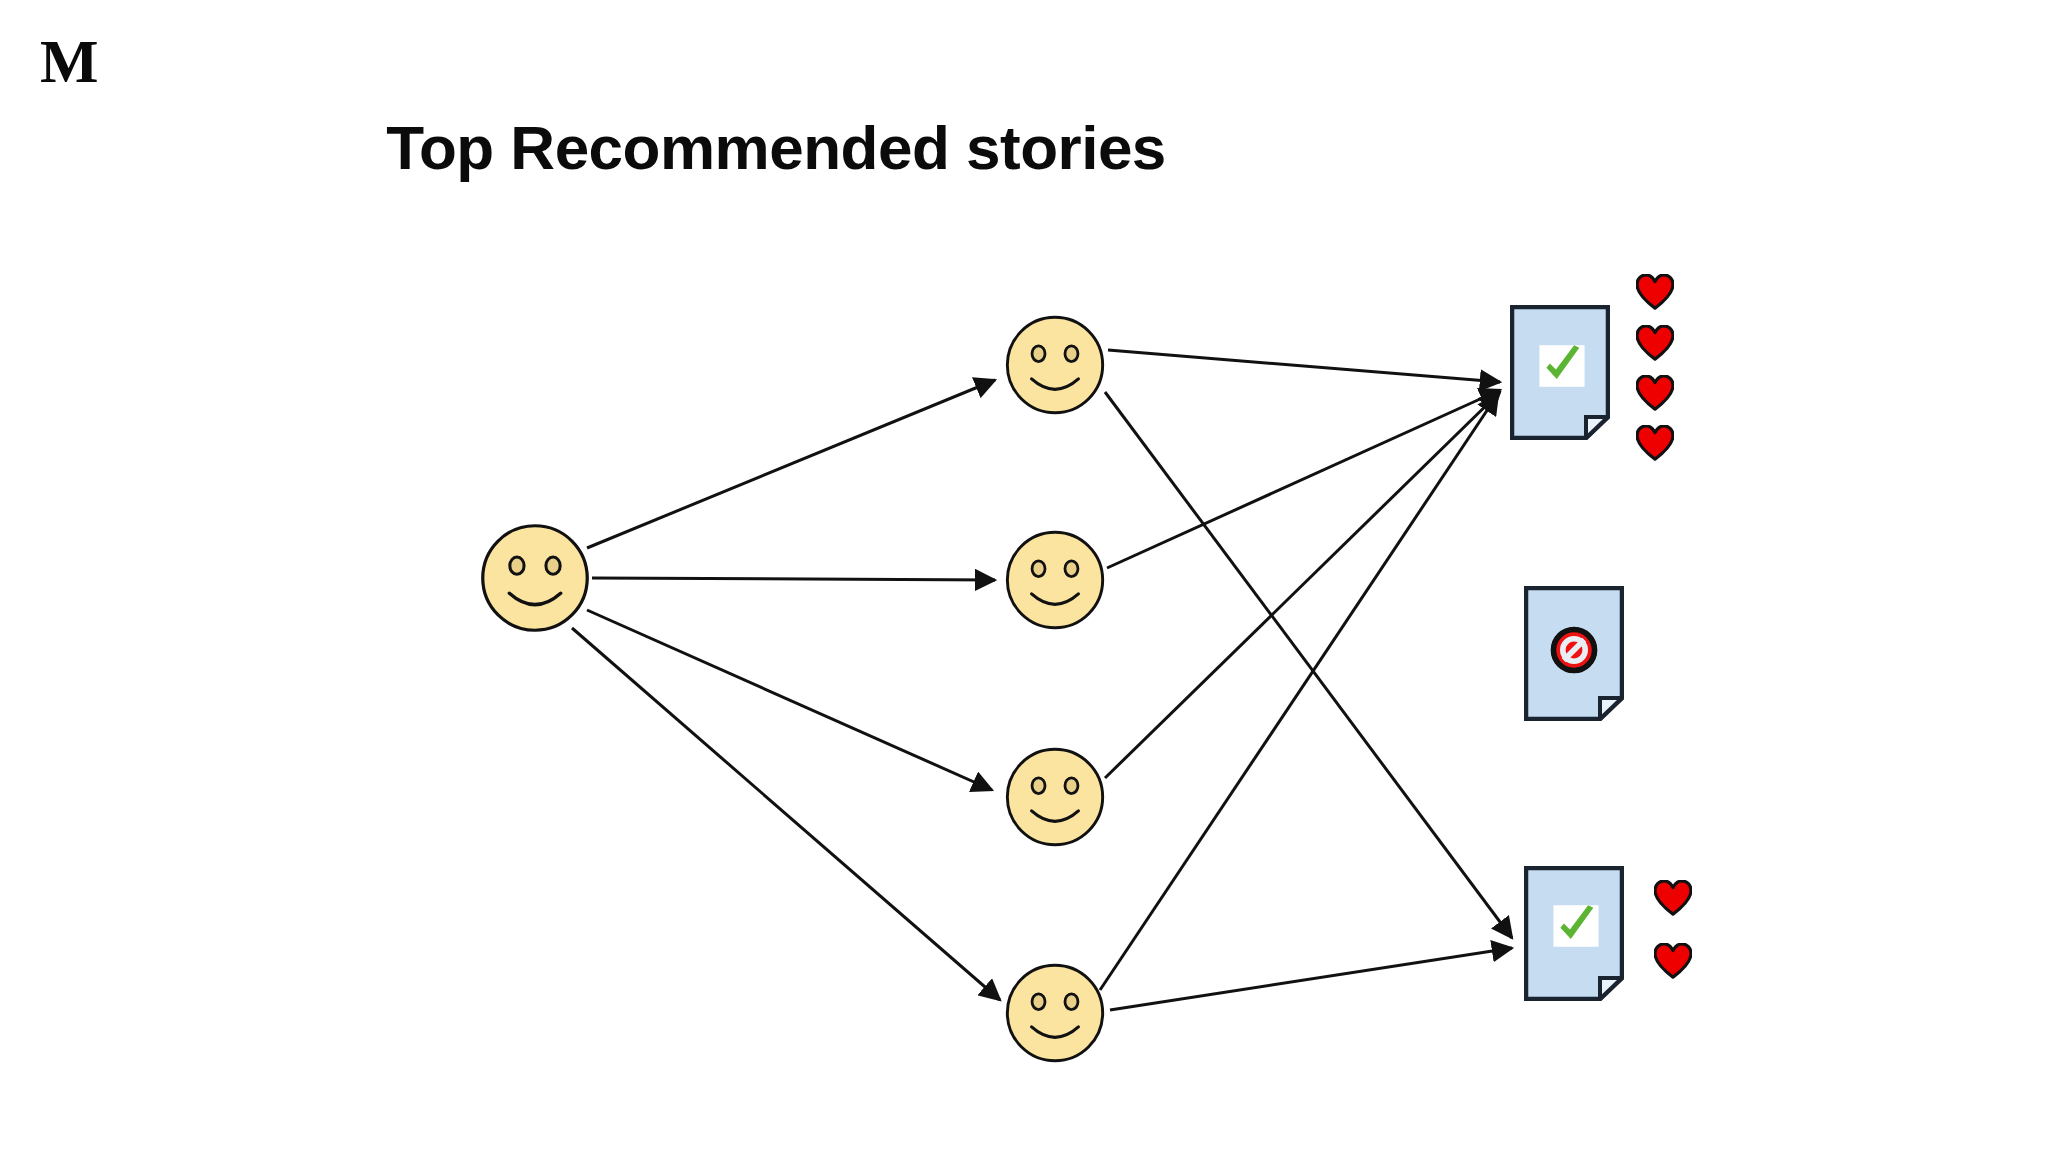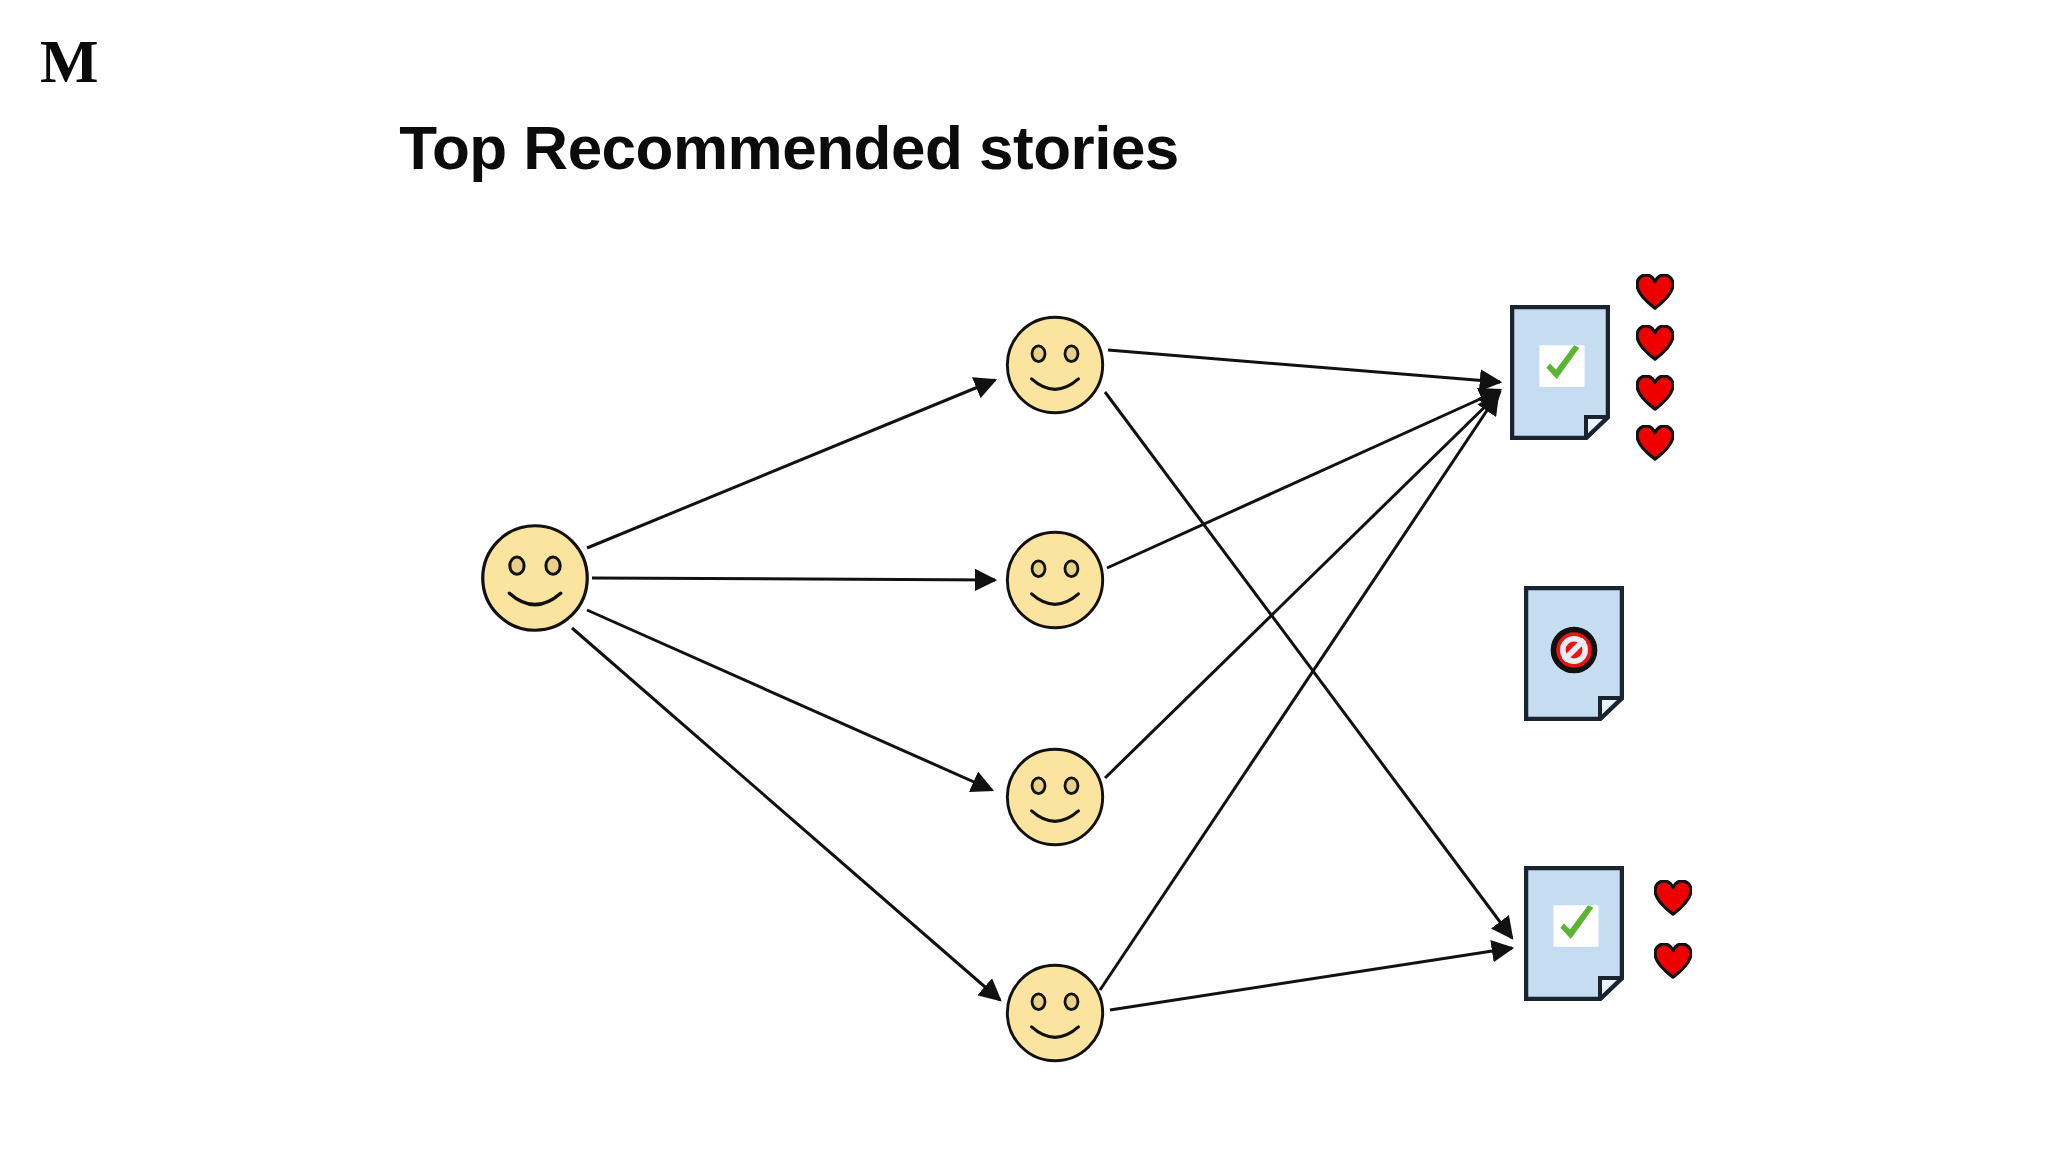--- a/index.html
+++ b/index.html
@@ -20,21 +20,21 @@
     top: 30px;
     font-family: "Liberation Serif", serif;
     font-weight: bold;
     font-size: 62px;
     line-height: 1;
     color: #0a0a0a;
     letter-spacing: -1px;
   }
   #page-title {
     position: absolute;
-    left: 13px;
+    left: 0;
     top: 112px;
     width: 1736px;
     text-align: center;
     font-family: "Liberation Sans", sans-serif;
     font-weight: bold;
     font-size: 62px;
     letter-spacing: -0.5px;
     color: #0b0b0b;
   }
   

